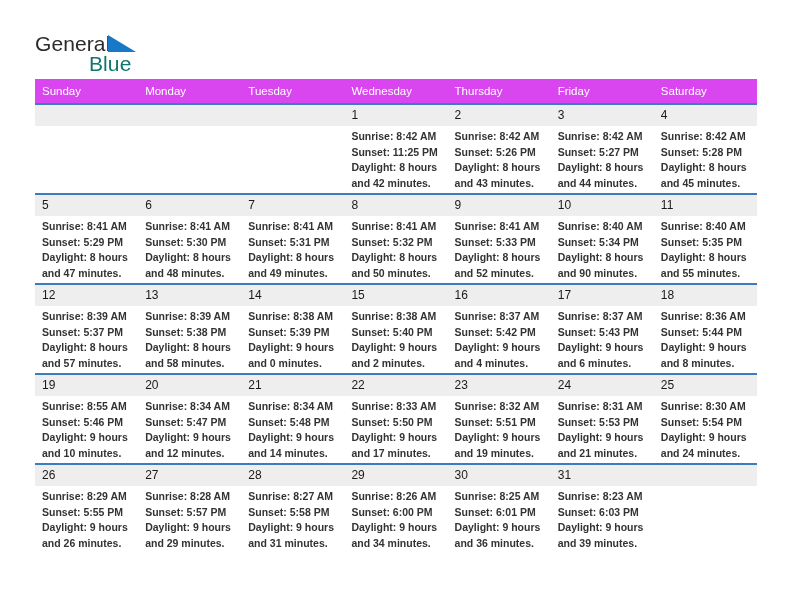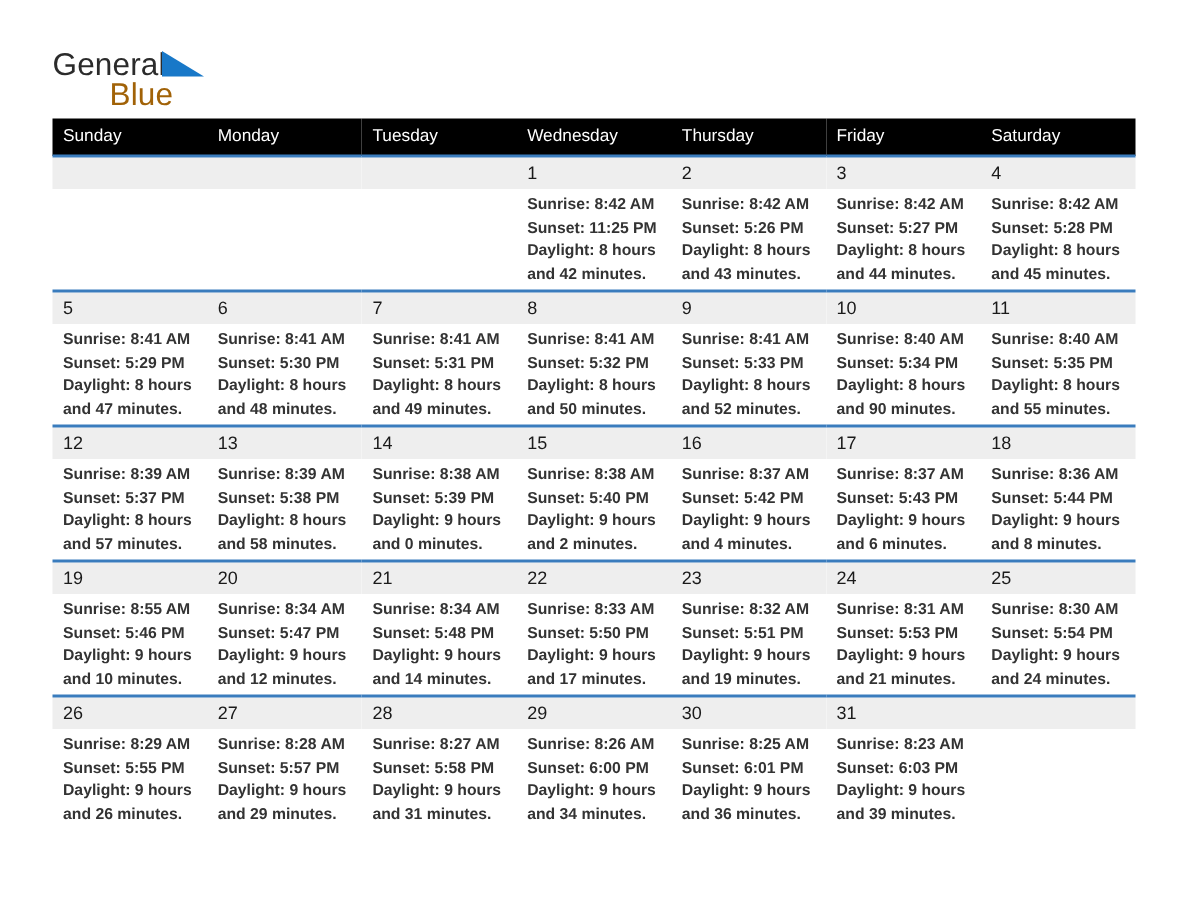--- a/index.html
+++ b/index.html
@@ -42,23 +42,23 @@
     position: relative;
     display: inline-block;
   }
   .logo-tri {
     display: inline-block;
     vertical-align: -2px;
     margin-left: -2px;
   }
   .logo-row2 {
     font-size: 21px;
-    color: #a16207;
+    color: #0f766e;
     margin-top: -3px;
-    margin-left: 38px;
+    margin-left: 54px;
     letter-spacing: .1px;
   }
   .title-block {
     text-align: right;
   }
   .title {
     font-size: 27px;
     color: #1a1a1a;
     line-height: 1.12;
     font-weight: normal;
@@ -73,21 +73,21 @@
   }
 
   
   .calendar {
     margin: 9px 35px 0 35px;
     width: 722px;
     border-collapse: collapse;
     table-layout: fixed;
   }
   .calendar th {
-    background: #000000;
+    background: #d946ef;
     color: #ffffff;
     font-size: 11.5px;
     font-weight: normal;
     text-align: left;
     padding: 5px 0 5px 7px;
     line-height: 1.25;
     border: none;
   }
   .calendar td {
     vertical-align: top;

